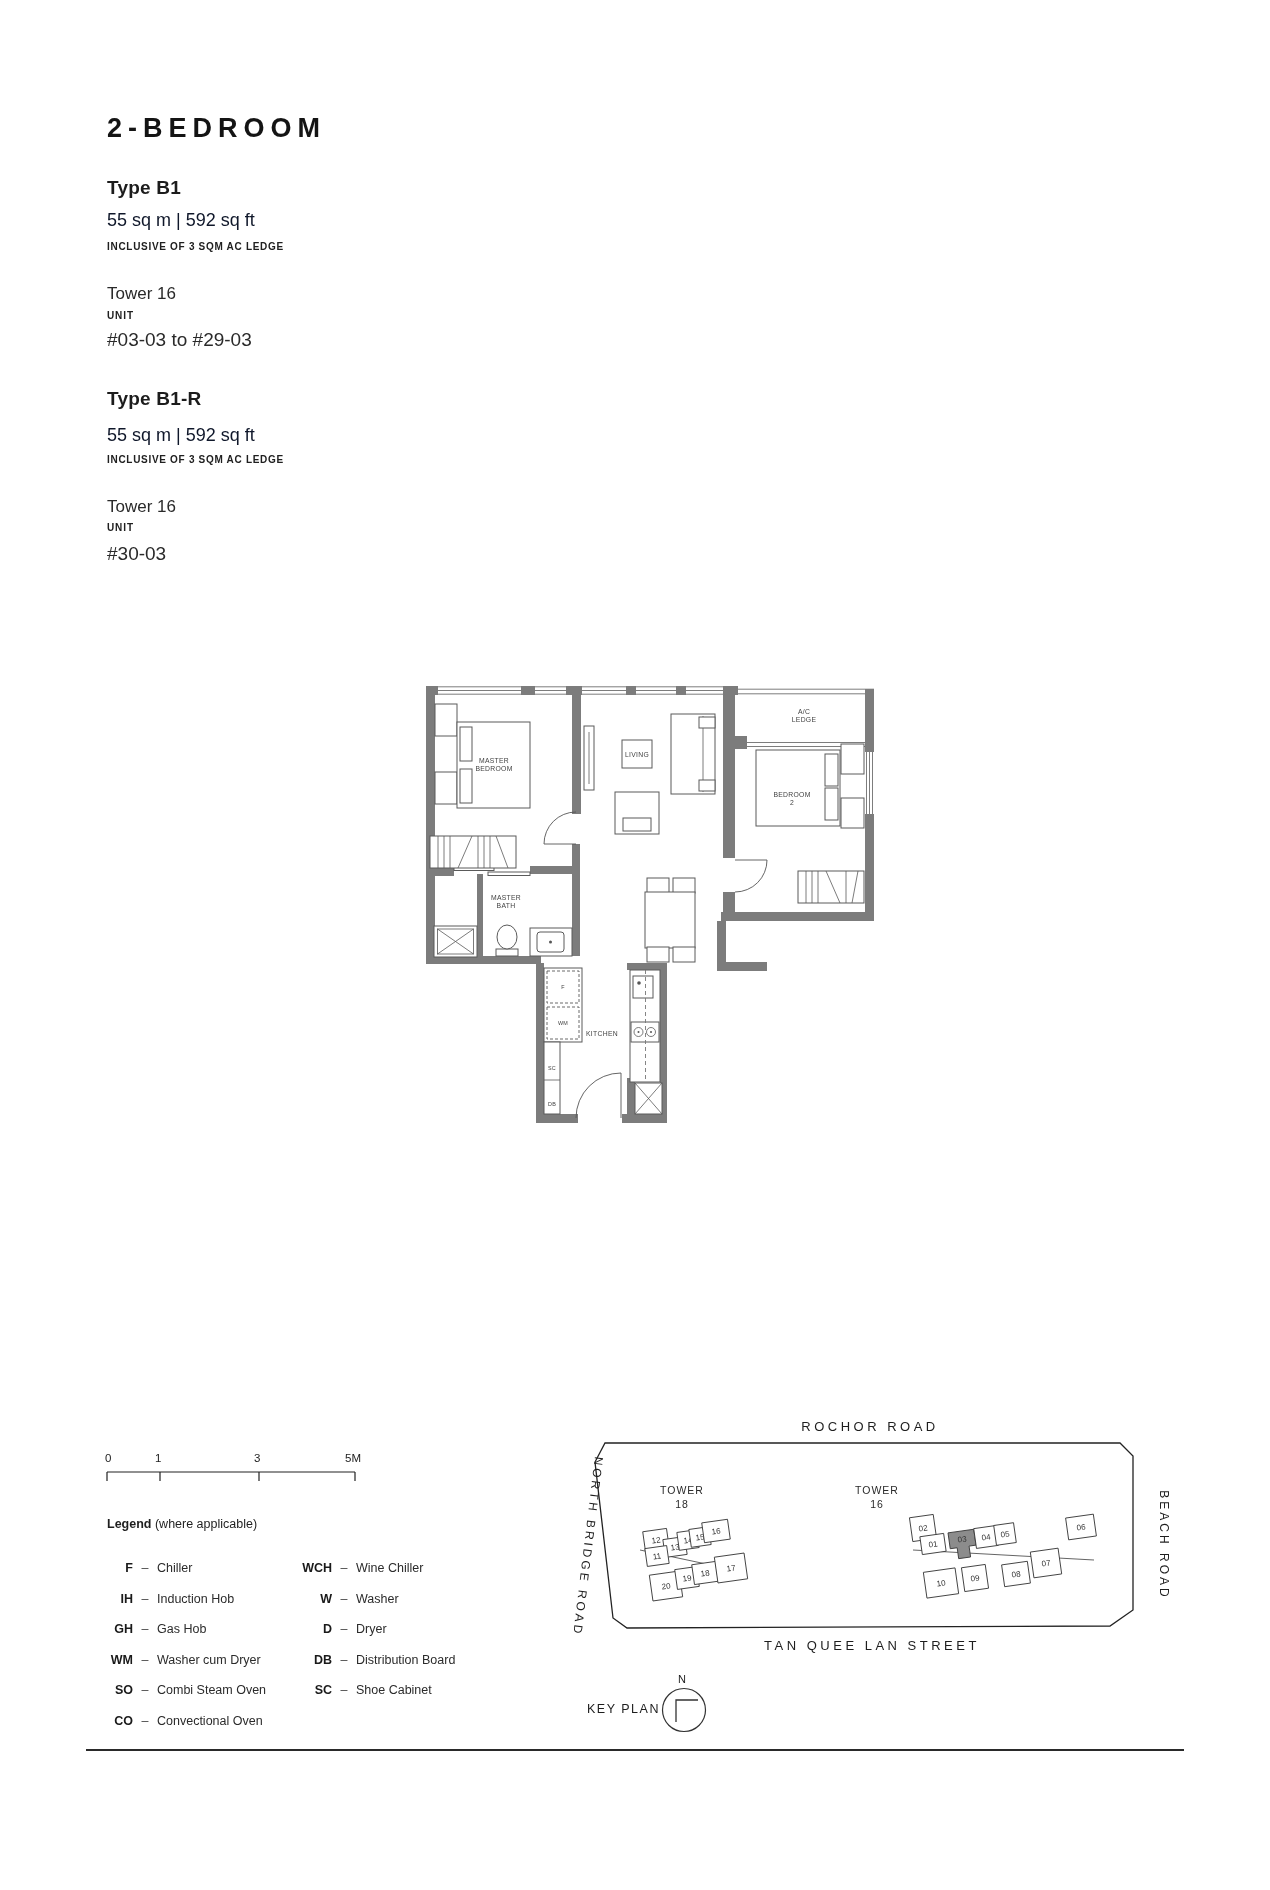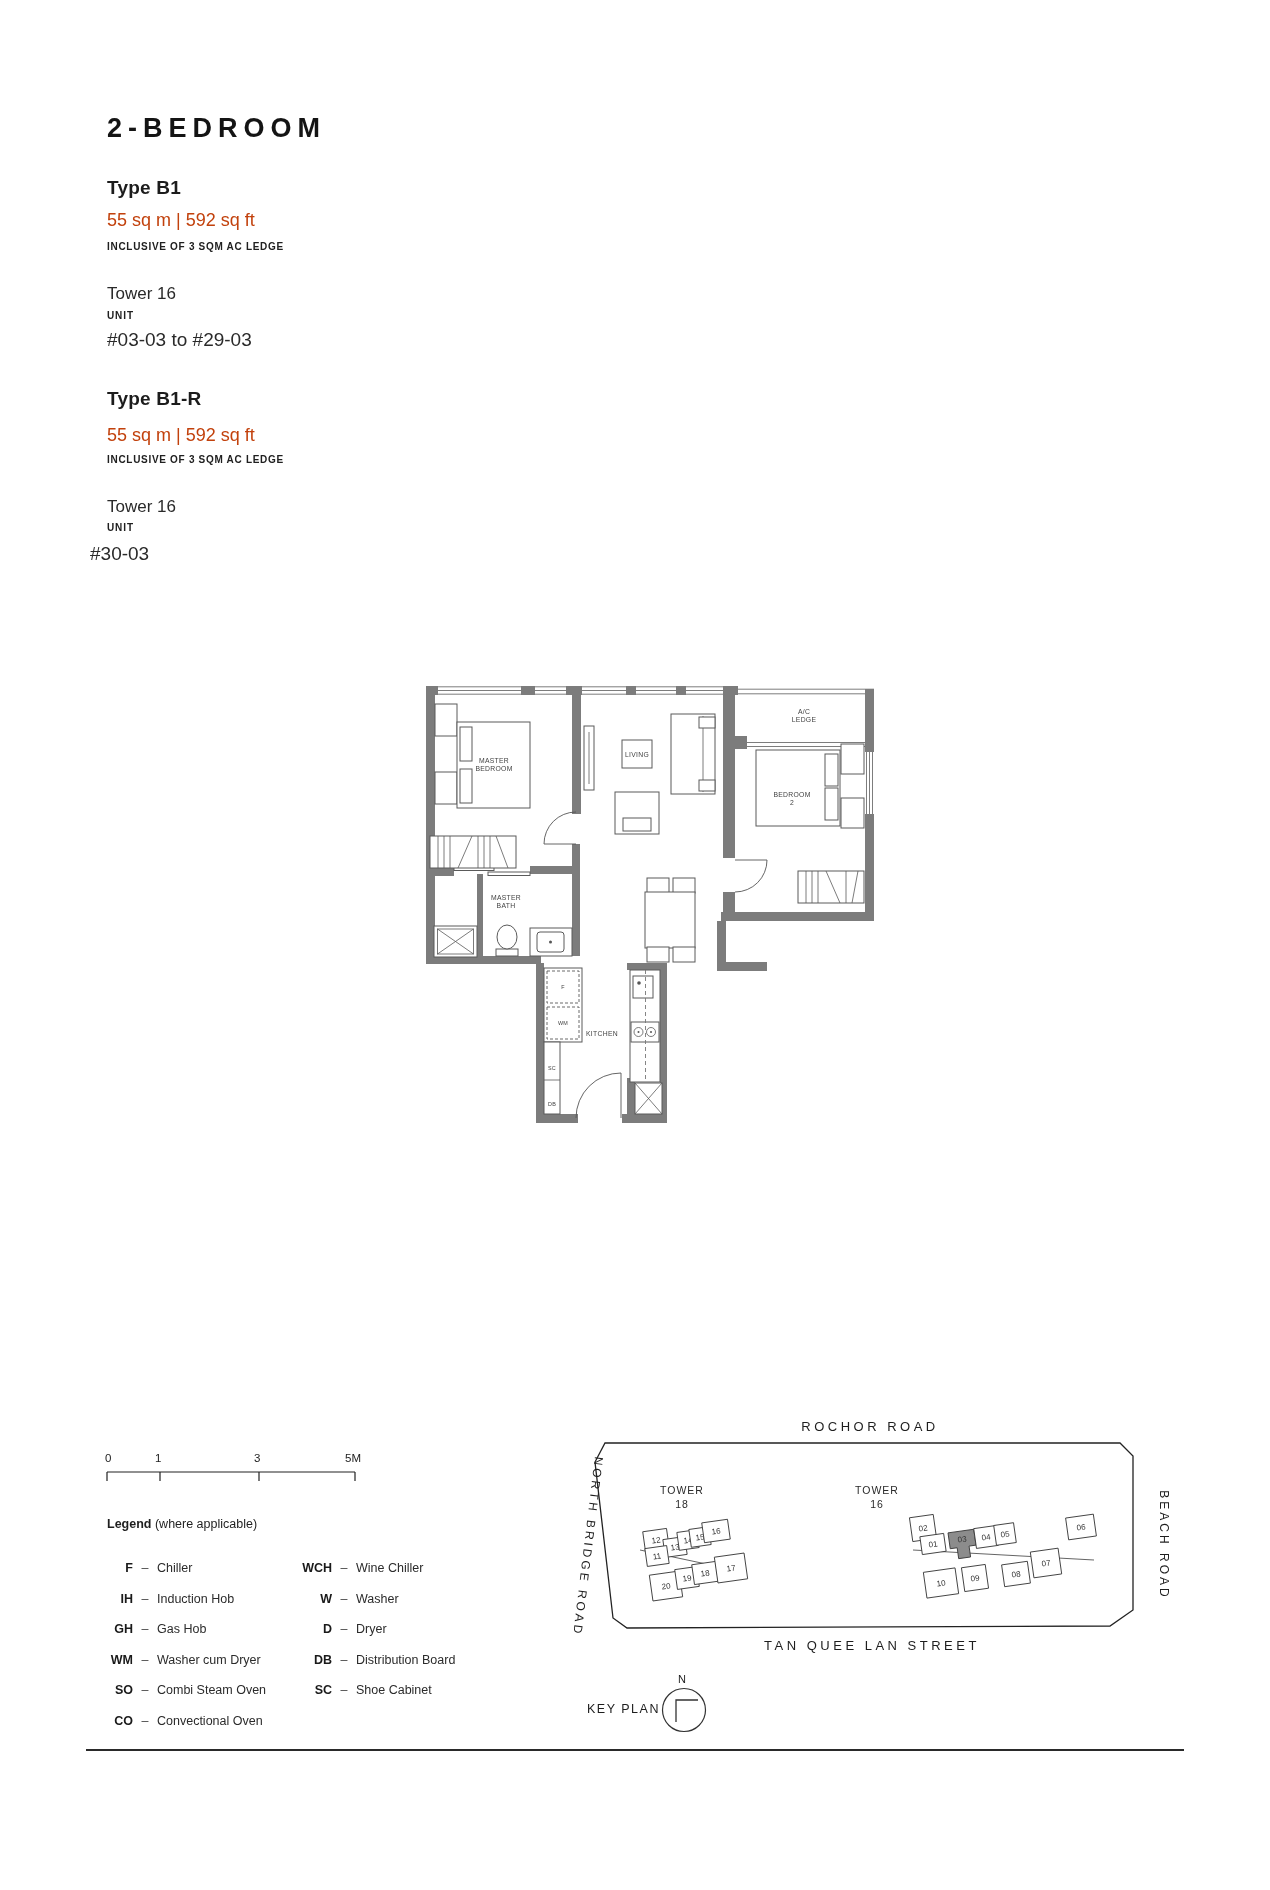--- a/index.html
+++ b/index.html
@@ -4,21 +4,21 @@
 <style>
   html,body{margin:0;padding:0;background:#e8e8e8;}
   .page{
     position:relative;width:1270px;height:1890px;background:#ffffff;
     font-family:"Liberation Sans",sans-serif;color:#1c1c1c;overflow:hidden;margin:0 auto;
   }
   .abs{position:absolute;}
   
   .title{font-size:27px;letter-spacing:6px;font-weight:600;color:#141414;}
   .type-name{font-size:19px;font-weight:700;letter-spacing:.2px;text-align:center;}
-  .area{font-size:18px;color:#c2410c;}
+  .area{font-size:18px;color:#0f172a;}
   .note{font-size:10px;font-weight:600;letter-spacing:.7px;color:#202020;}
   .tower{font-size:17px;color:#2a2a2a;}
   .unit-label{font-size:10px;font-weight:600;letter-spacing:.9px;color:#202020;}
   .range{font-size:19px;color:#2a2a2a;}
   
   .legend-title{font-size:12.5px;color:#1f1f1f;}
   .legend-title b{font-weight:700;}
   .lg-col{position:absolute;display:flex;flex-direction:column;gap:18px;}
   .lg-row{display:flex;font-size:12.5px;color:#2b2b2b;line-height:1;}
   .lg-abbr{width:26px;text-align:right;font-weight:700;color:#1a1a1a;}
@@ -64,21 +64,21 @@
   <div class="abs note" style="left:107px;top:241px;">INCLUSIVE OF 3 SQM AC LEDGE</div>
   <div class="abs tower" style="left:107px;top:284px;">Tower 16</div>
   <div class="abs unit-label" style="left:107px;top:310px;">UNIT</div>
   <div class="abs range" style="left:107px;top:329px;">#03-03 to #29-03</div>
 
   <div class="abs type-name" style="left:107px;top:388px;">Type B1-R</div>
   <div class="abs area" style="left:107px;top:425px;">55 sq m | 592 sq ft</div>
   <div class="abs note" style="left:107px;top:454px;">INCLUSIVE OF 3 SQM AC LEDGE</div>
   <div class="abs tower" style="left:107px;top:497px;">Tower 16</div>
   <div class="abs unit-label" style="left:107px;top:522px;">UNIT</div>
-  <div class="abs range" style="left:90px;top:543px;">#30-03</div>
+  <div class="abs range" style="left:107px;top:543px;">#30-03</div>
 
   <svg class="abs" style="left:426px;top:686px;" width="448" height="448" viewBox="0 0 448 448">
 
     <g>
 
       <rect x="0" y="0" width="312" height="9" fill="#fff"></rect>
       <line class="winline" x1="0" y1="0.8" x2="312" y2="0.8"></line>
       <line class="winline" x1="0" y1="4.5" x2="312" y2="4.5"></line>
       <line class="winline" x1="0" y1="8.2" x2="312" y2="8.2"></line>
       <rect class="wall" x="0" y="0" width="12" height="9"></rect>

